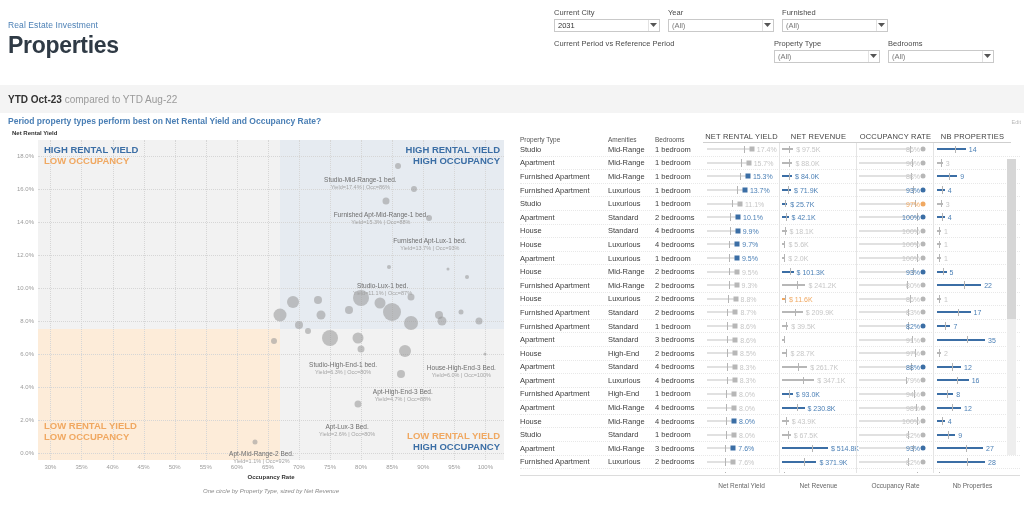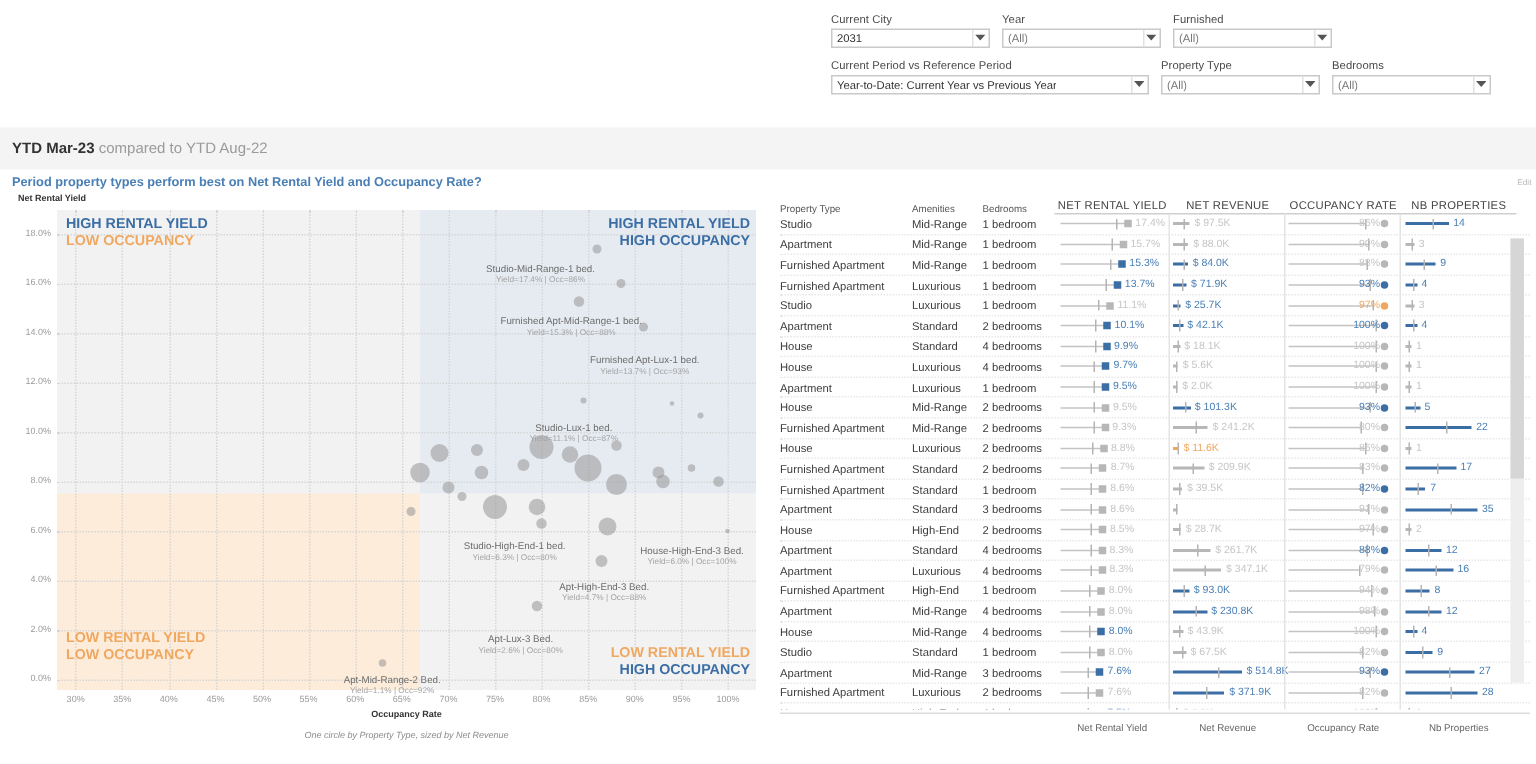--- a/index.html
+++ b/index.html
@@ -102,20 +102,24 @@
   .tfoot { display:flex; border-top:1px solid #dcdcdc; height:20px; align-items:center;
            margin-top:2px; }
   .tf-lab { font-size:6.5px; color:#666; text-align:center; }
   .corner { position:absolute; right:3px; top:119px; font-size:5.5px; color:#b9b9b9; }
 </style>
 </head>
 <body>
 
 <div class="page">
 
+  <div class="hdr-left">
+    <div class="crumb">Real Estate Investment</div>
+    <div class="page-title">Properties</div>
+  </div>
 
   <div class="filters">
     <div class="frow">
       <div class="fld w2">
         <div class="flabel">Current City</div>
         <div class="fbox">
           <span class="fval">2031</span>
           <span class="caret">
               <svg width="7" height="5" viewBox="0 0 7 5">
                 <path d="M0 0 L7 0 L3.5 4 Z" fill="#555"></path>
@@ -142,28 +146,20 @@
               <svg width="7" height="5" viewBox="0 0 7 5">
                 <path d="M0 0 L7 0 L3.5 4 Z" fill="#555"></path>
               </svg>
             </span>
         </div>
       </div>
     </div>
     <div class="frow">
       <div class="fld wide">
         <div class="flabel">Current Period vs Reference Period</div>
-        <div class="fbox">
-          <span class="fval">Year-to-Date: Current Year vs Previous Year</span>
-          <span class="caret">
-              <svg width="7" height="5" viewBox="0 0 7 5">
-                <path d="M0 0 L7 0 L3.5 4 Z" fill="#555"></path>
-              </svg>
-            </span>
-        </div>
       </div>
       <div class="fld w2">
         <div class="flabel">Property Type</div>
         <div class="fbox">
           <span class="fval muted">(All)</span>
           <span class="caret">
               <svg width="7" height="5" viewBox="0 0 7 5">
                 <path d="M0 0 L7 0 L3.5 4 Z" fill="#555"></path>
               </svg>
             </span>
@@ -178,21 +174,21 @@
                 <path d="M0 0 L7 0 L3.5 4 Z" fill="#555"></path>
               </svg>
             </span>
         </div>
       </div>
     </div>
   </div>
 
   <div class="band"></div>
   <div class="band-txt">
-    <span class="band-strong">YTD Mar-23</span>
+    <span class="band-strong">YTD Oct-23</span>
     <span class="band-soft">compared to YTD Aug-22</span>
   </div>
 
   <div class="question">Period property types perform best on Net Rental Yield and Occupancy Rate?</div>
   <div class="corner">Edit</div>
 
   <div class="scatter">
     <div class="y-title">Net Rental Yield</div>
     <div class="plot" id="plot">
       <div class="q q-tl"></div>

